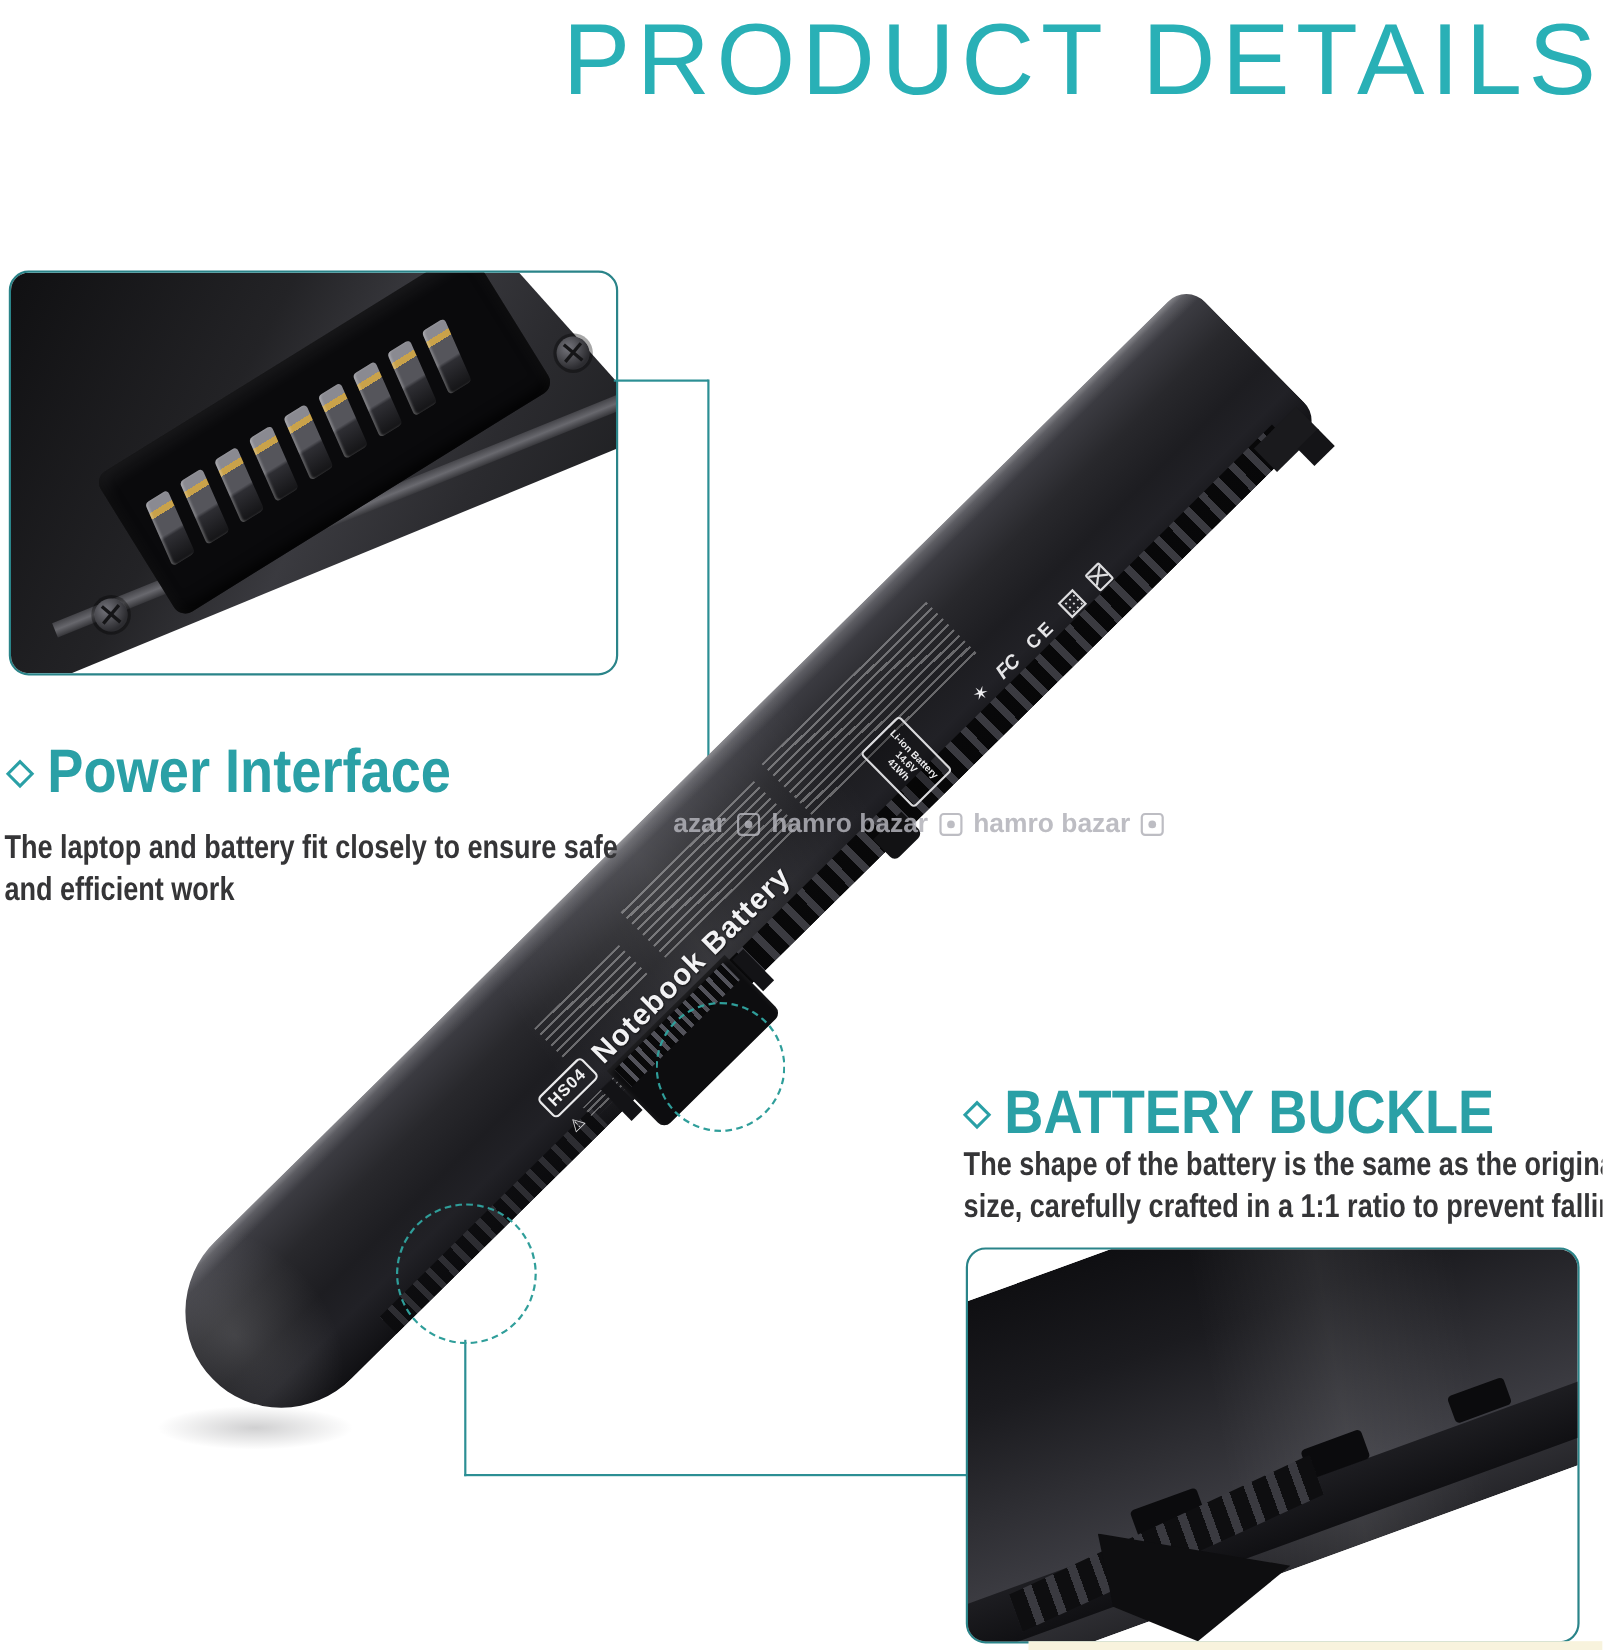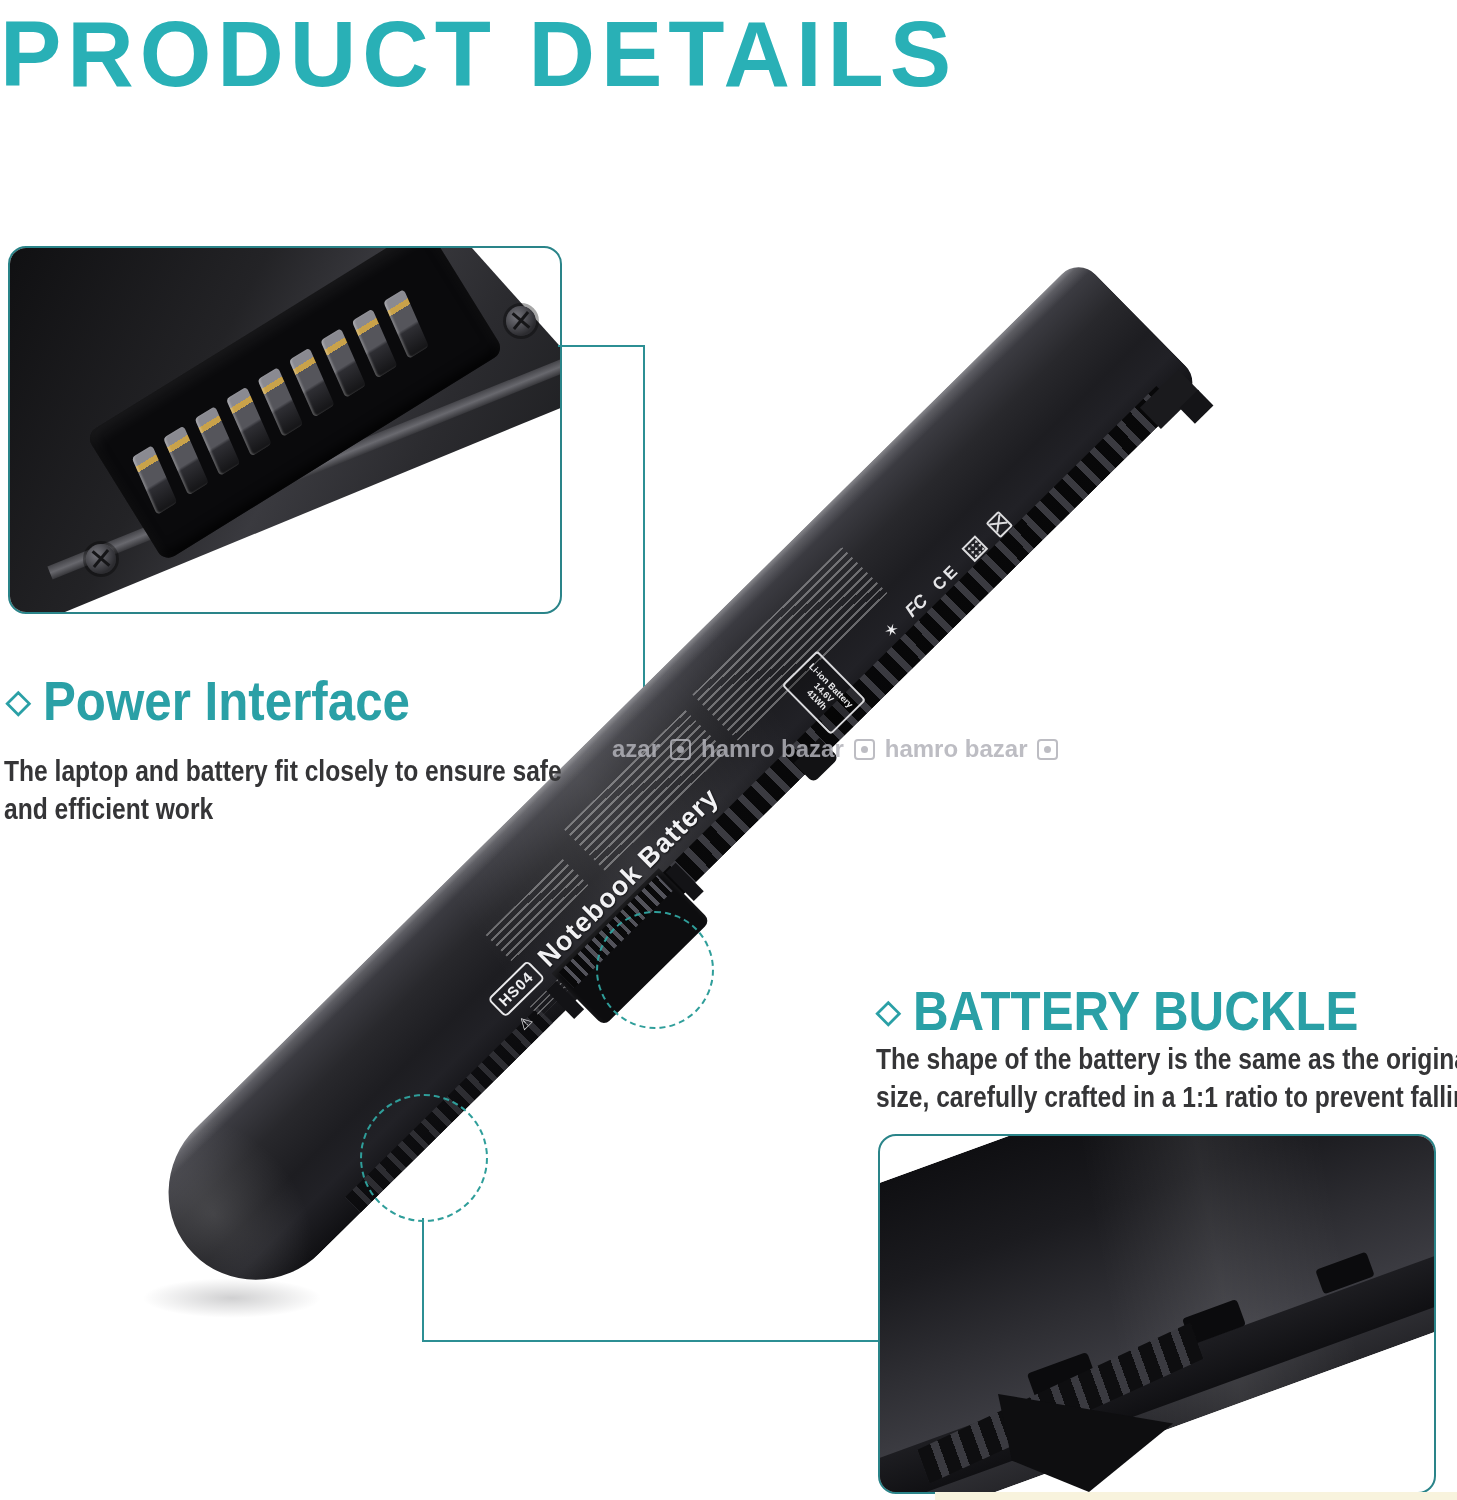--- a/index.html
+++ b/index.html
@@ -2,22 +2,22 @@
 <html><head>
 <meta charset="utf-8">
 <style>
   html,body{margin:0;padding:0;background:#fff;}
   .page{
     position:relative;width:1457px;height:1500px;background:#fff;overflow:hidden;
     font-family:"Liberation Sans",sans-serif;
   }
   
   .title{
-    position:absolute;left:0;top:2px;width:100%;text-align:left;
-    font-size:92px;font-weight:bold;letter-spacing:6px;color:#29b0b6;white-space:nowrap;
+    position:absolute;left:0;top:2px;width:100%;text-align:right;
+    font-size:92px;font-weight:normal;letter-spacing:6px;color:#29b0b6;white-space:nowrap;
   }
   .subtitle{
     position:absolute;left:0;top:118px;width:100%;text-align:center;
     font-size:47px;font-weight:400;color:#404044;letter-spacing:0px;white-space:nowrap;
   }
   .section{position:absolute;display:flex;align-items:center;gap:12px;}
   .section .diamond{font-size:32px;color:#2aa0a6;font-weight:bold;line-height:1;}
   .section .heading{
     font-size:56px;font-weight:bold;color:#2aa0a6;white-space:nowrap;
     transform:scaleX(.88);transform-origin:left center;letter-spacing:0;

